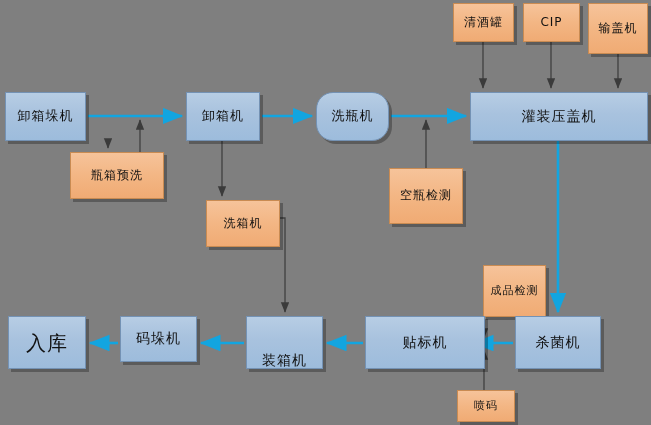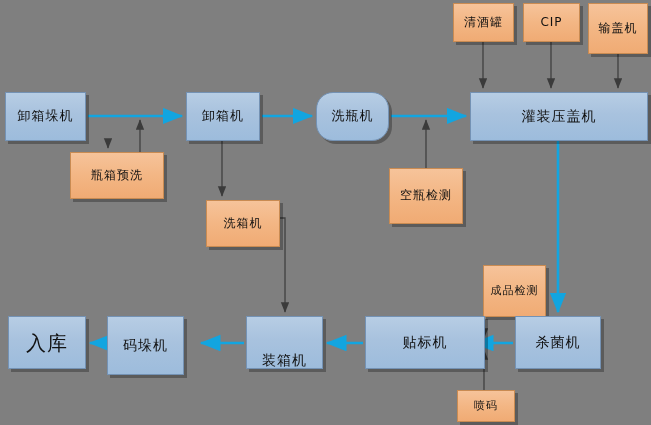--- a/index.html
+++ b/index.html
@@ -115,21 +115,21 @@
       </div>
       <div class="node orange" style="left: 206px; top: 200px; width: 74px; height: 47px; font-size: 12px;">
         <span class="lbl">洗箱机</span>
       </div>
       <div class="node orange" style="left: 453px; top: 265px; width: 63px; height: 52px; font-size: 11px; margin-left: 30px;">
         <span class="lbl">成品检测</span>
       </div>
       <div class="node blue" style="left: 8px; top: 316px; width: 78px; height: 53px; font-size: 20px; font-family: Liberation Serif, serif;">
         <span class="lbl">入库</span>
       </div>
-      <div class="node blue" style="left: 107px; top: 316px; width: 77px; height: 59px; font-size: 14px; text-align: right;">
+      <div class="node blue" style="left: 120px; top: 316px; width: 77px; height: 46px; font-size: 14px; text-align: right;">
         <span class="lbl">码垛机</span>
       </div>
       <div class="node blue" style="left: 246px; top: 316px; width: 77px; height: 53px; font-size: 14px; align-items: flex-end;">
         <span class="lbl">装箱机</span>
       </div>
       <div class="node blue" style="left: 365px; top: 316px; width: 120px; height: 53px; font-size: 14px;">
         <span class="lbl">贴标机</span>
       </div>
       <div class="node blue" style="left: 515px; top: 316px; width: 86px; height: 53px; font-size: 14px;">
         <span class="lbl">杀菌机</span>

